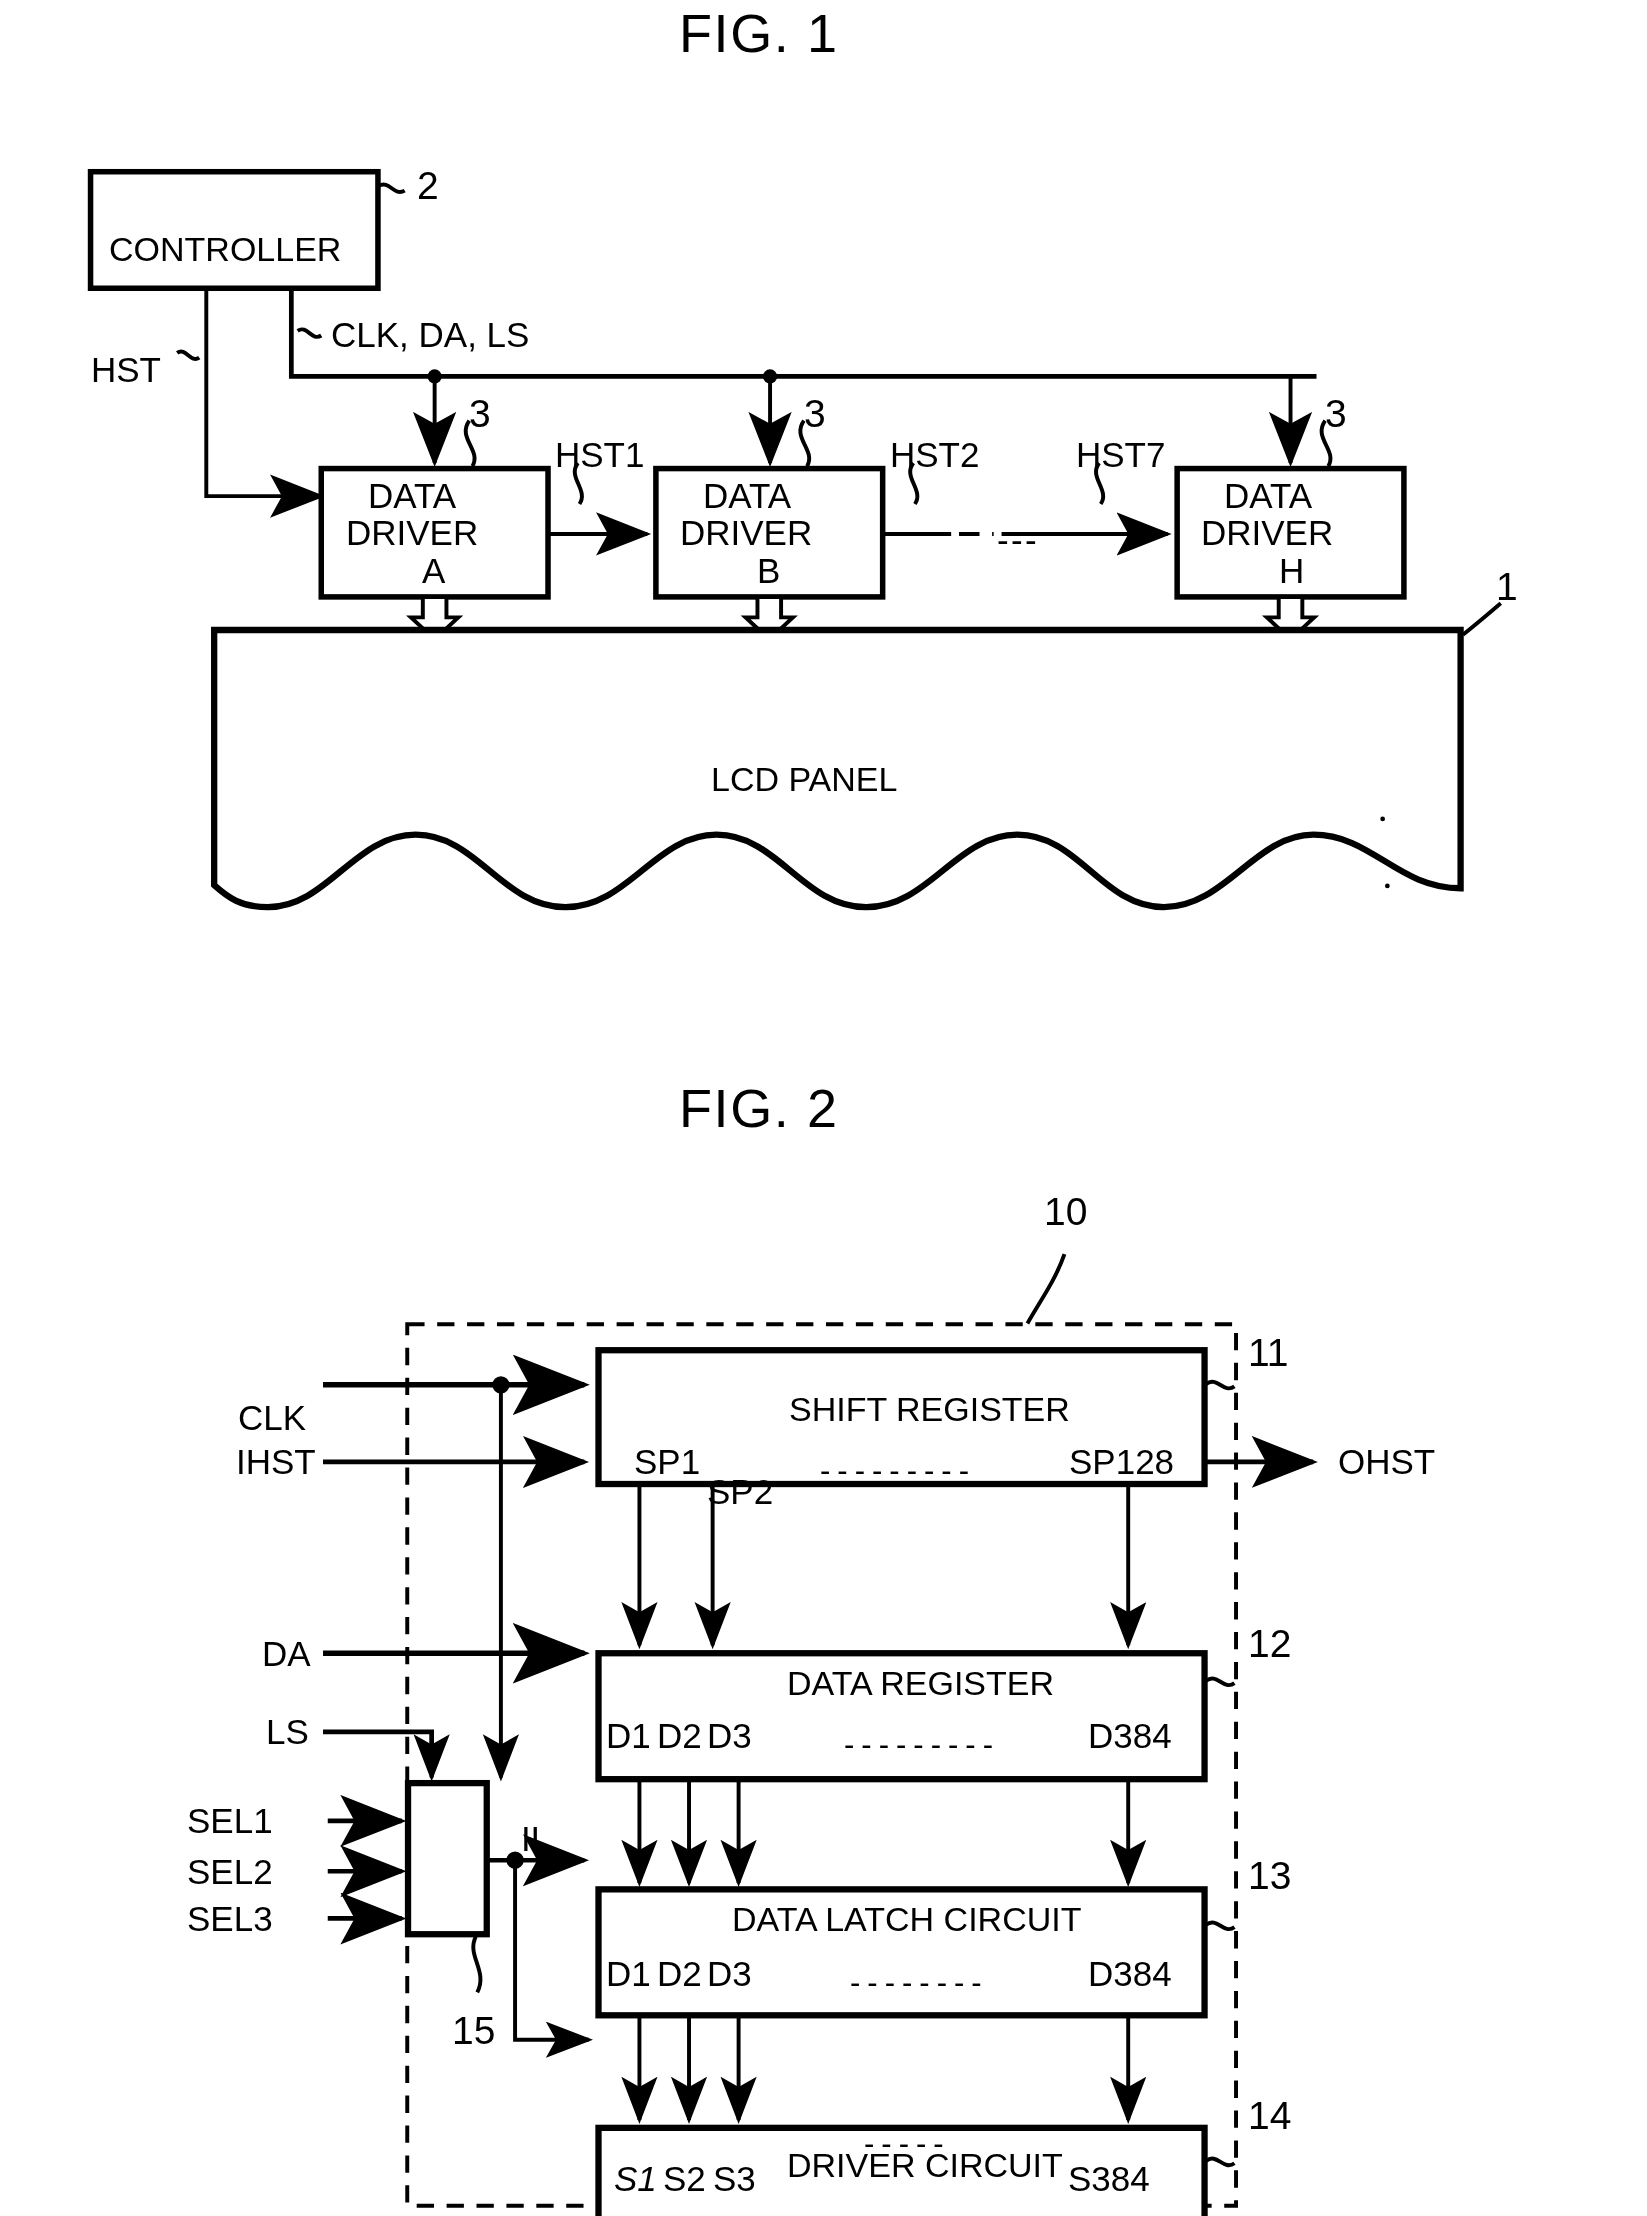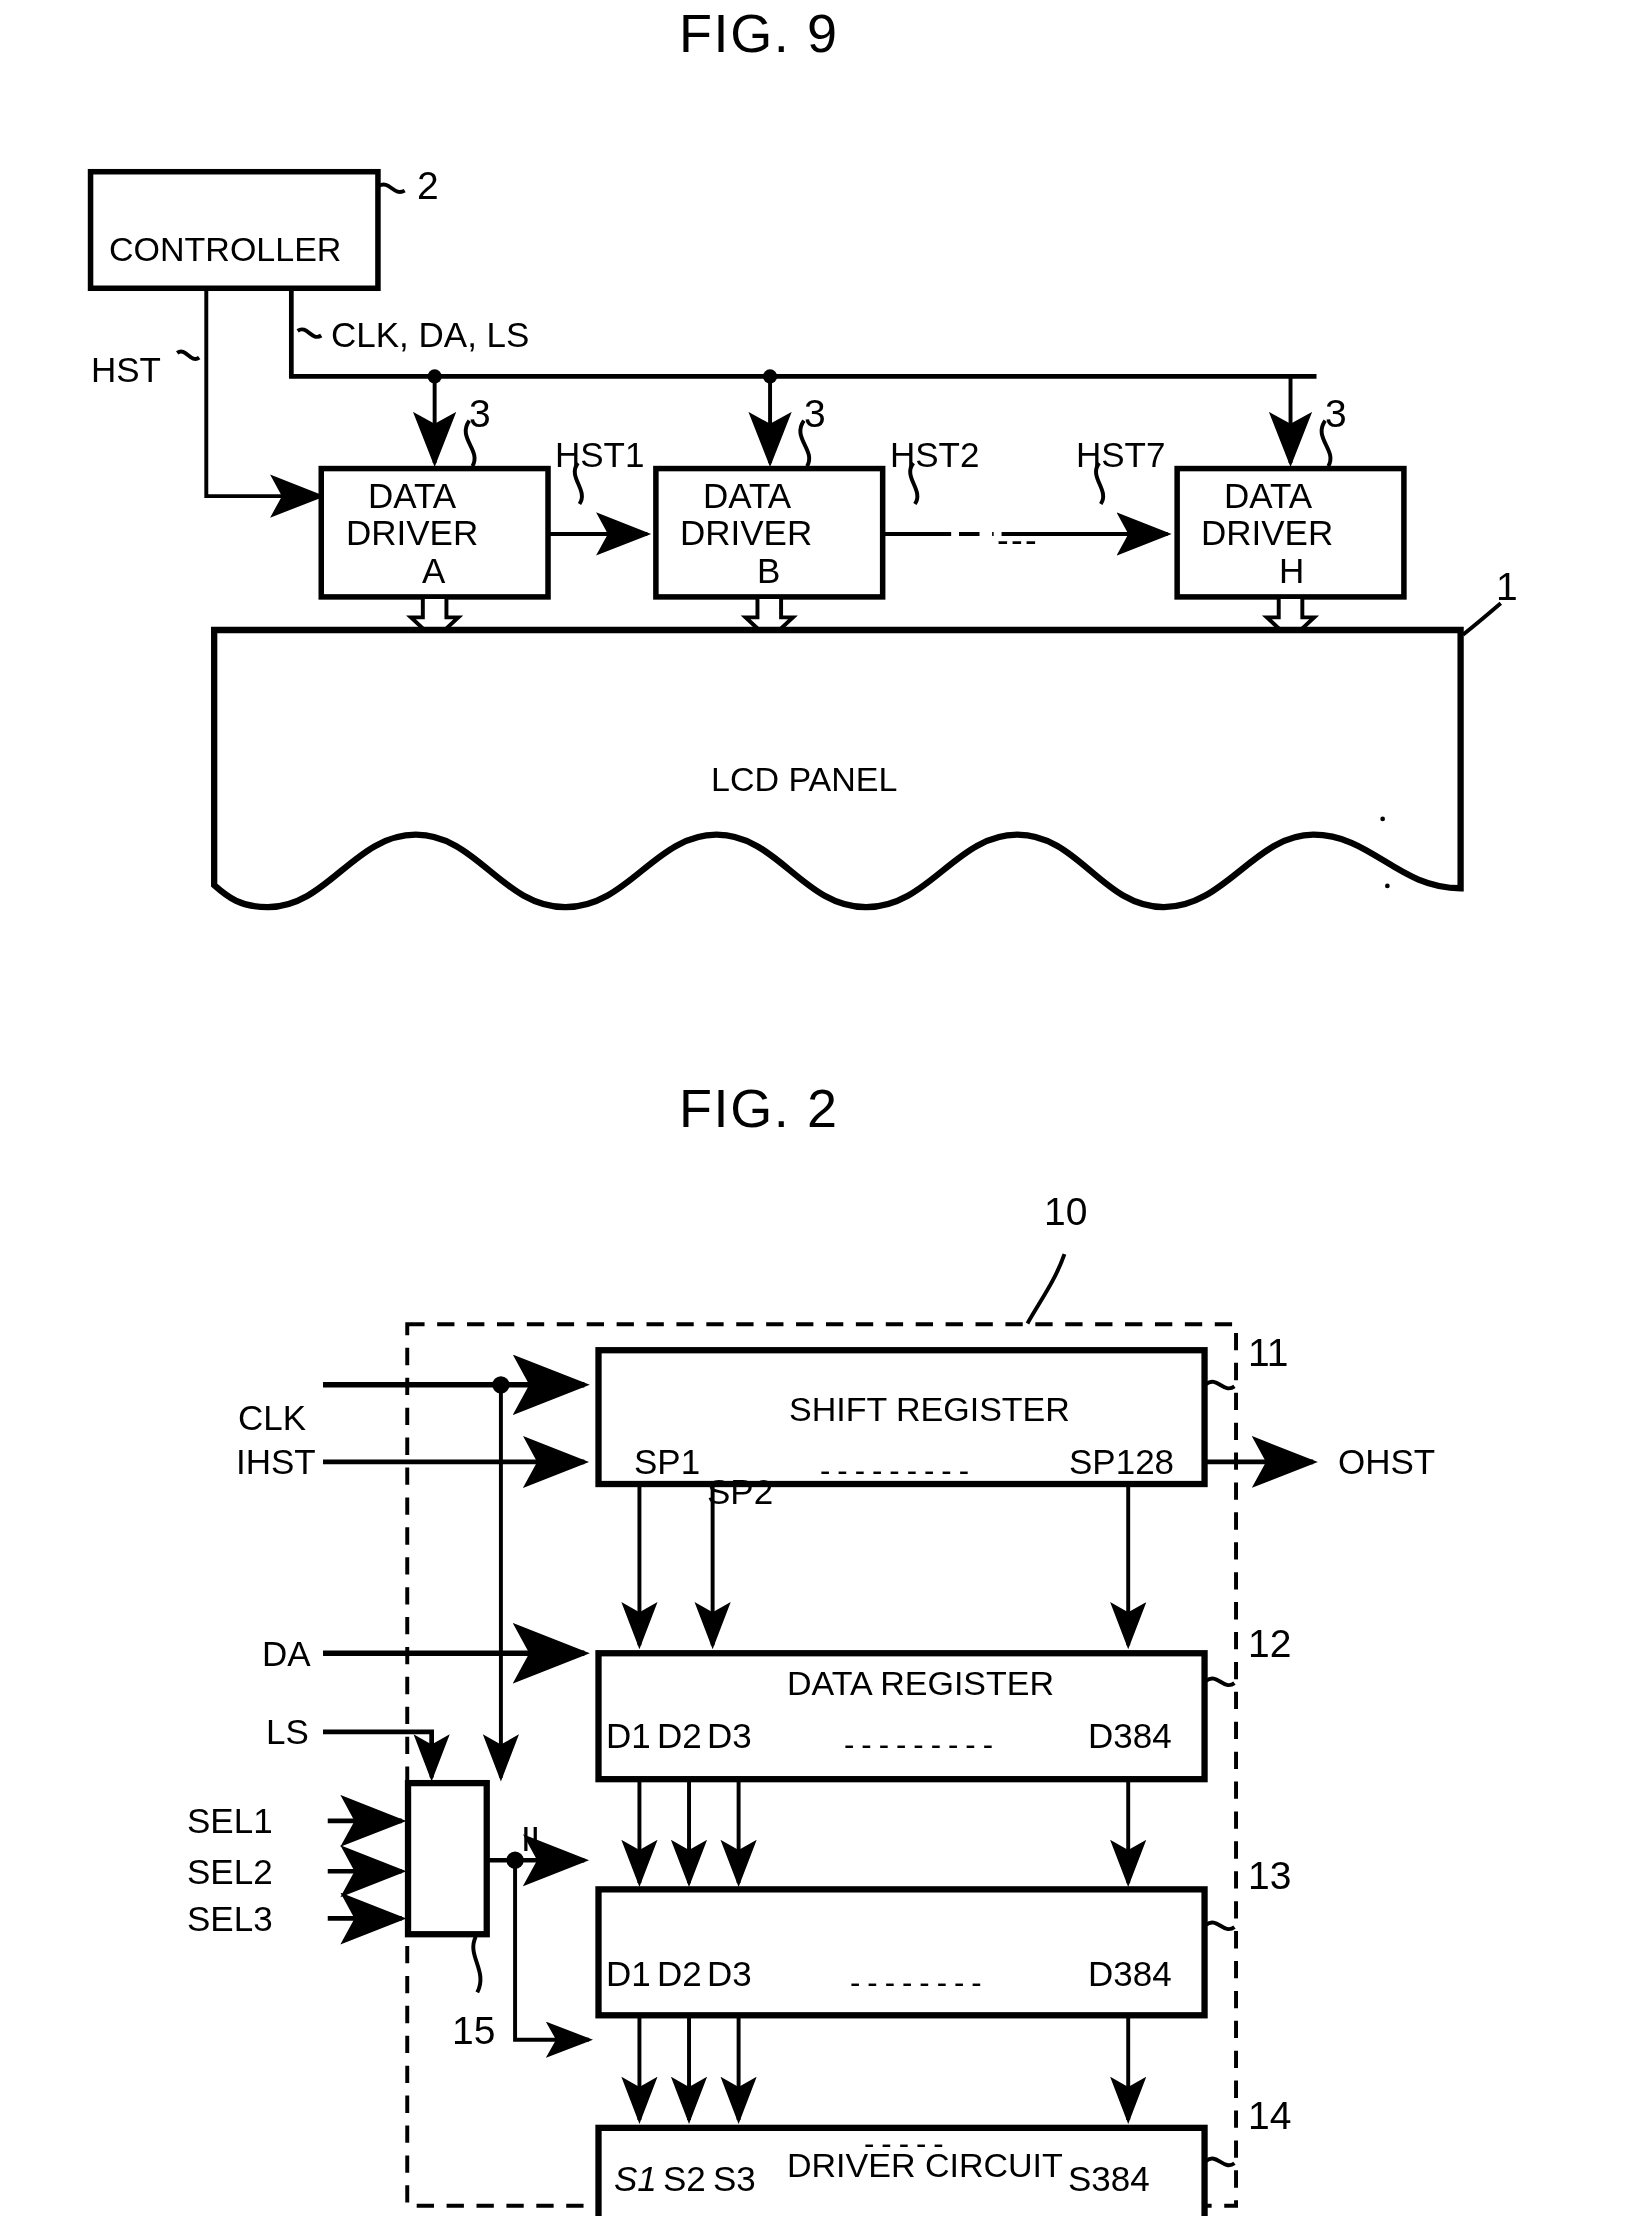--- a/index.html
+++ b/index.html
@@ -12,21 +12,21 @@
   .t36{font-size:31px;}
   .t42{font-size:35px;}
   .t46{font-size:34px;margin-top:28px;}
   .num{font-size:39px;}
 </style>
 </head>
 <body>
 
 <div id="root">
 
-  <div class="figtitle" style="left:679px;top:1.6px;">FIG. 9</div>
+  <div class="figtitle" style="left:679px;top:1.6px;">FIG. 1</div>
 
   <svg width="1648" height="1008" viewBox="0 0 2093 1280">
     <defs>
       <marker id="arr" markerWidth="16" markerHeight="16" refX="13" refY="5.5" orient="auto">
         <path d="M0,0 L14,5.5 L0,11 L3,5.5 Z" fill="#000"></path>
       </marker>
     </defs>
 
     <rect x="115" y="218" width="365" height="148" fill="#fff" stroke="#000" stroke-width="7"></rect>
 
@@ -214,20 +214,21 @@
   <div class="lbl t42" style="left:1338px;top:1442px;">OHST</div>
 
   <div class="lbl t46" style="left:787px;top:1636px;">DATA REGISTER</div>
   <div class="lbl t42" style="left:606px;top:1716px;">D1</div>
   <div class="lbl t42" style="left:657px;top:1716px;">D2</div>
   <div class="lbl t42" style="left:707px;top:1716px;">D3</div>
   <div class="lbl t36" style="left:844px;top:1727px;letter-spacing:-0.8px;">- - - - - - - - -</div>
   <div class="lbl t42" style="left:1088px;top:1716px;">D384</div>
   <div class="lbl num" style="left:1248px;top:1622px;">12</div>
 
+  <div class="lbl t46" style="left:732px;top:1872px;">DATA LATCH CIRCUIT</div>
   <div class="lbl t42" style="left:606px;top:1954px;">D1</div>
   <div class="lbl t42" style="left:657px;top:1954px;">D2</div>
   <div class="lbl t42" style="left:707px;top:1954px;">D3</div>
   <div class="lbl t36" style="left:850px;top:1965px;letter-spacing:-0.8px;">- - - - - - - -</div>
   <div class="lbl t42" style="left:1088px;top:1954px;">D384</div>
   <div class="lbl num" style="left:1248px;top:1854px;">13</div>
 
   <div class="lbl t42" style="left:521px;top:1819px;">IL</div>
 
   <div class="lbl num" style="left:452px;top:2009px;">15</div>

